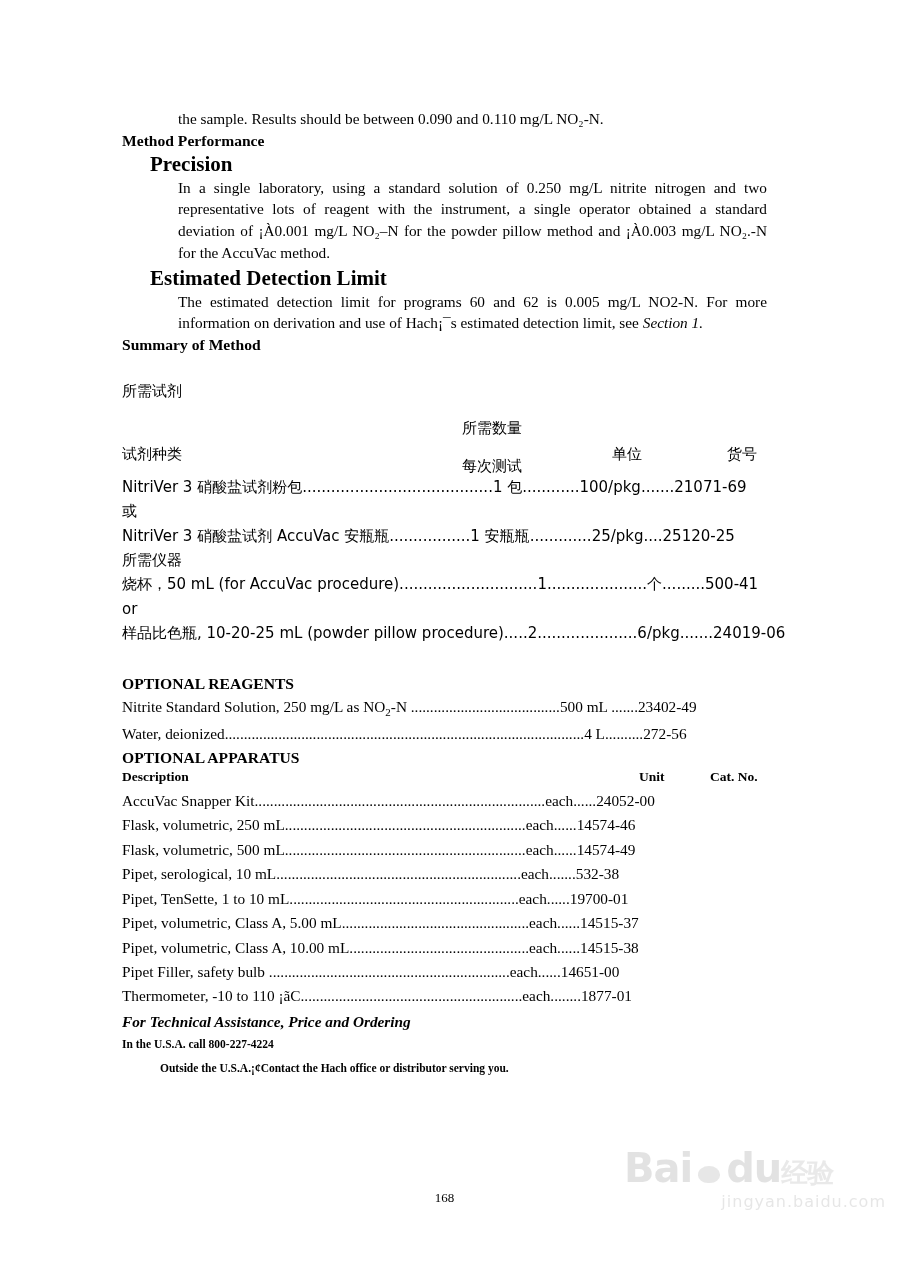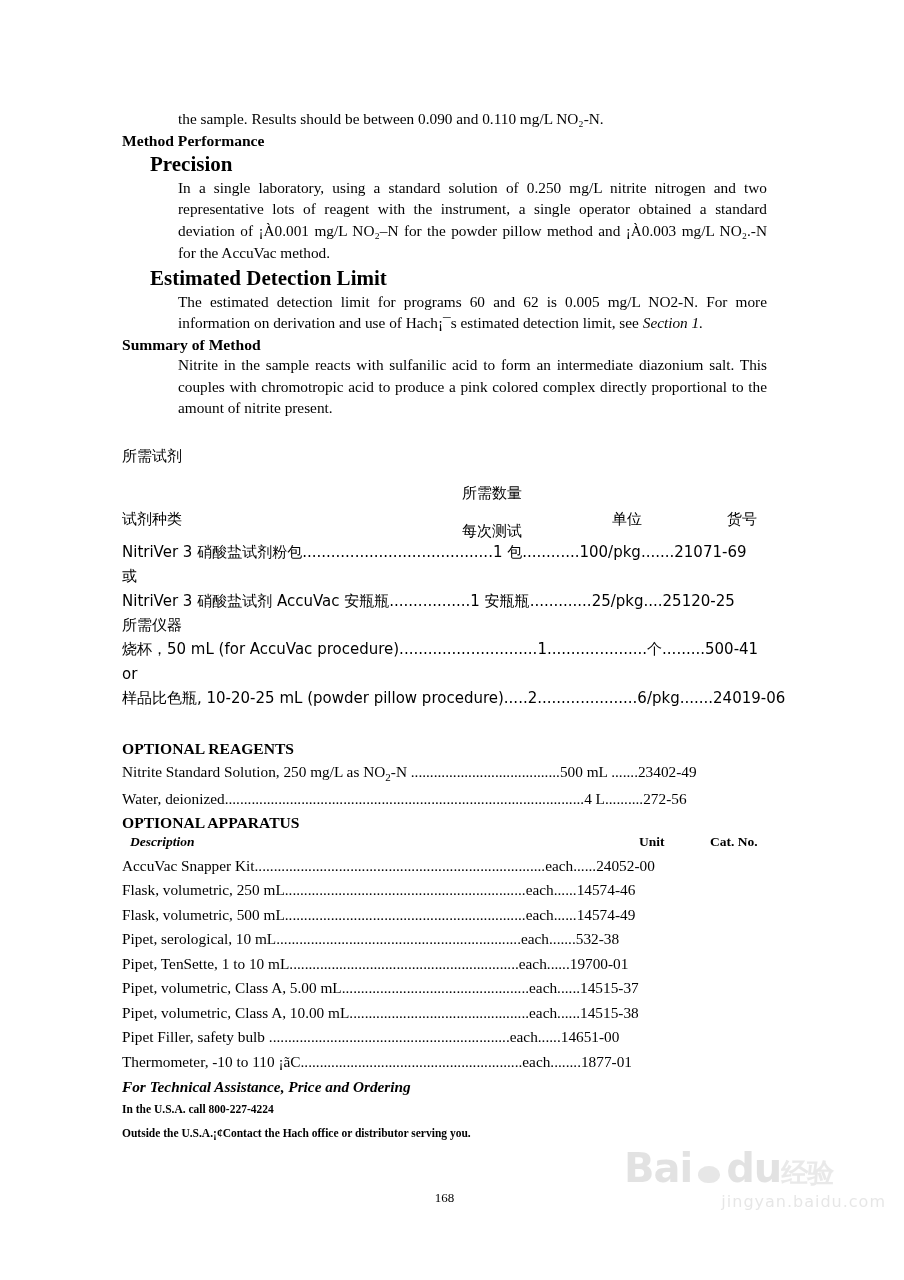--- a/index.html
+++ b/index.html
@@ -178,23 +178,20 @@
     </div>
 
     <div class="h-sub">Estimated Detection Limit</div>
 
     <div class="para indent">
       <span>The estimated detection limit for programs 60 and 62 is 0.005 mg/L NO2-N. For more information on derivation and use of Hach¡¯s estimated detection limit, see </span><span class="italic">Section 1.</span>
     </div>
 
     <div class="h-section">Summary of Method</div>
 
-    <div class="para indent">
-      <span>Nitrite in the sample reacts with sulfanilic acid to form an intermediate diazonium salt. This couples with chromotropic acid to produce a pink colored complex directly proportional to the amount of nitrite present.</span>
-    </div>
 
     <div class="gap-lg"></div>
 
     <div class="cn-block">
       <div class="cjk" style="margin-bottom:18px;">所需试剂</div>
 
       <div class="cn-hdr-row" style="height:26px;">
         <span class="abs cjk" style="left:340px; top:0;">所需数量</span>
       </div>
 
@@ -236,21 +233,21 @@
       <span>Nitrite Standard Solution, 250 mg/L as NO</span><span class="sub">2</span><span>-N </span><span>.......................................</span><span>500 mL </span><span>.......</span><span>23402-49</span>
     </div>
 
     <div class="opt-row">
       <span>Water, deionized</span><span>..............................................................................................</span><span>4 L</span><span>..........</span><span>272-56</span>
     </div>
 
     <div class="h-section" style="margin-top:2px;">OPTIONAL APPARATUS</div>
 
     <div class="app-head">
-      <span class="abs" style="left:8px; top:2px;font-style:italic;">Description</span>
+      <span class="abs" style="left:0; top:2px;">Description</span>
       <span class="abs" style="left:517px; top:2px;">Unit</span>
       <span class="abs" style="left:588px; top:2px;">Cat. No.</span>
     </div>
 
     <div>
       <div class="app-row">
         <span>AccuVac Snapper Kit</span><span>............................................................................</span><span>each</span><span>......</span><span>24052-00</span>
       </div>
       <div class="app-row">
         <span>Flask, volumetric, 250 mL</span><span>...............................................................</span><span>each</span><span>......</span><span>14574-46</span>
@@ -273,21 +270,21 @@
       <div class="app-row">
         <span>Pipet Filler, safety bulb </span><span>...............................................................</span><span>each</span><span>......</span><span>14651-00</span>
       </div>
       <div class="app-row">
         <span>Thermometer, -10 to 110 ¡ãC</span><span>..........................................................</span><span>each</span><span>........</span><span>1877-01</span>
       </div>
     </div>
 
     <div class="tech">For Technical Assistance, Price and Ordering</div>
     <div class="small-bold">In the U.S.A. call 800-227-4224</div>
-    <div class="small-bold" style="margin-top:12px;">Outside the U.S.A.¡¢Contact the Hach office or distributor serving you.</div>
+    <div class="small-bold" style="margin-top:12px;margin-left:38px;">Outside the U.S.A.¡¢Contact the Hach office or distributor serving you.</div>
 
     <div class="pageno">168</div>
   </div>
 
   <div class="wm">
     <div class="wm-main">
       <span>Bai</span><span class="paw"></span><span>du</span><span class="wm-cn">经验</span>
     </div>
     <div class="wm-sub">jingyan.baidu.com</div>
   </div>

